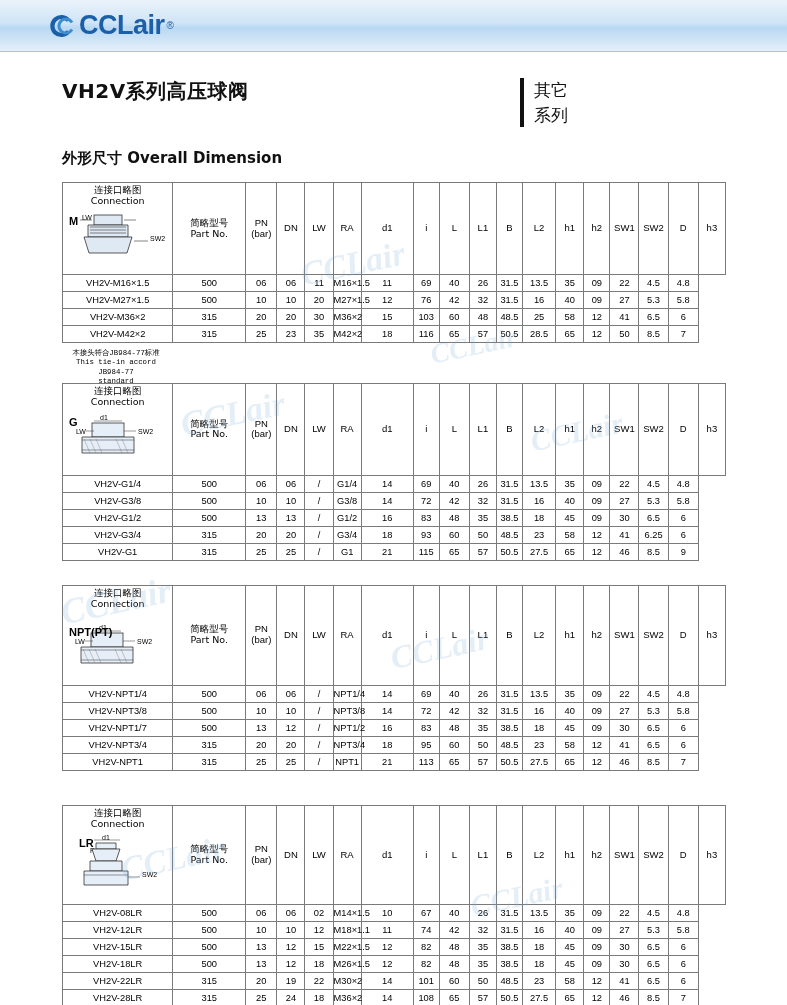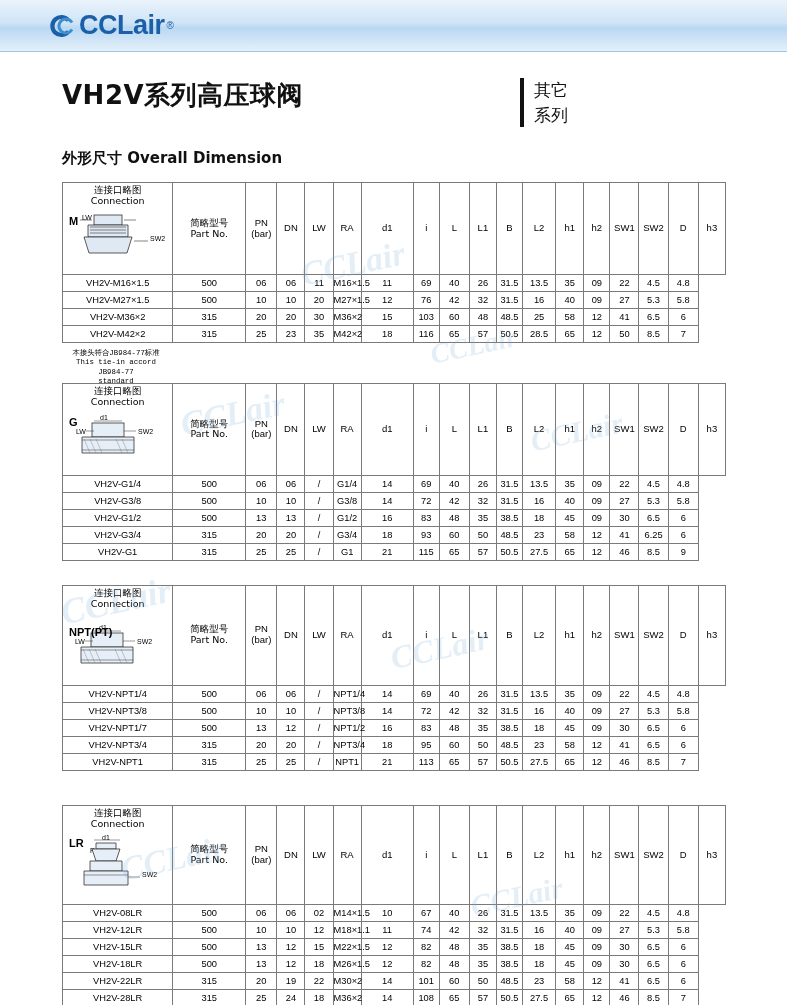--- a/index.html
+++ b/index.html
@@ -43,21 +43,21 @@
   }
 
   
   .title-block {
     margin: 26px 0 0 62px;
     display: flex;
     align-items: flex-start;
   }
   .title-left { width: 420px; }
   .title-cn {
-    font-size: 26px; font-weight: bold; color: #111;
+    font-size: 20px; font-weight: bold; color: #111;
     font-family: "DejaVu Sans", sans-serif;
     letter-spacing: 0.5px;
   }
   .title-en {
     font-size: 12.5px; color: #222; margin-top: 6px;
     font-family: "Liberation Sans", sans-serif;
   }
   .title-right {
     border-left: 4px solid #111;
     padding-left: 10px;
@@ -683,21 +683,21 @@
           <col style="width:28px">
           <col style="width:28px">
           <col style="width:29px">
           <col style="width:26px">
         </colgroup>
   <thead>
     <tr>
       <th class="th-conn" rowspan="7">
         <div style="padding-top:2px">连接口略图<br>Connection</div>
         <div class="fig-holder" style="text-align:center;margin-top:2px;position:relative">
-          <span class="fig-tag" style="left:6px;top:6px">LR</span>
+          <span class="fig-tag" style="left:16px;top:6px">LR</span>
           
     <svg width="108" height="70" viewBox="0 0 108 70">
       <text x="38" y="9" font-size="7" font-family="Liberation Sans">d1</text>
       <text x="26" y="22" font-size="7" font-family="Liberation Sans">RA</text>
       <text x="32" y="34" font-size="7" font-family="Liberation Sans">LW</text>
       <text x="78" y="46" font-size="7" font-family="Liberation Sans">SW2</text>
       <g stroke="#333" fill="#e6eef7" stroke-width="0.8">
         <path d="M32 12 h20 v6 h-20 z"></path>
         <path d="M28 18 h28 l-4 12 h-20 z"></path>
         <path d="M26 30 h32 v10 h-32 z"></path>

